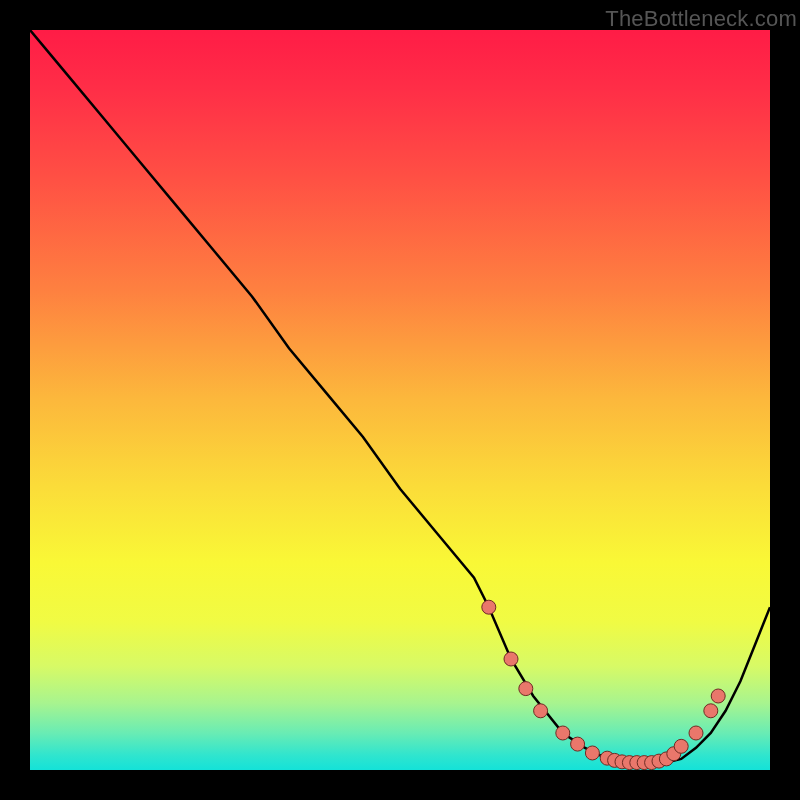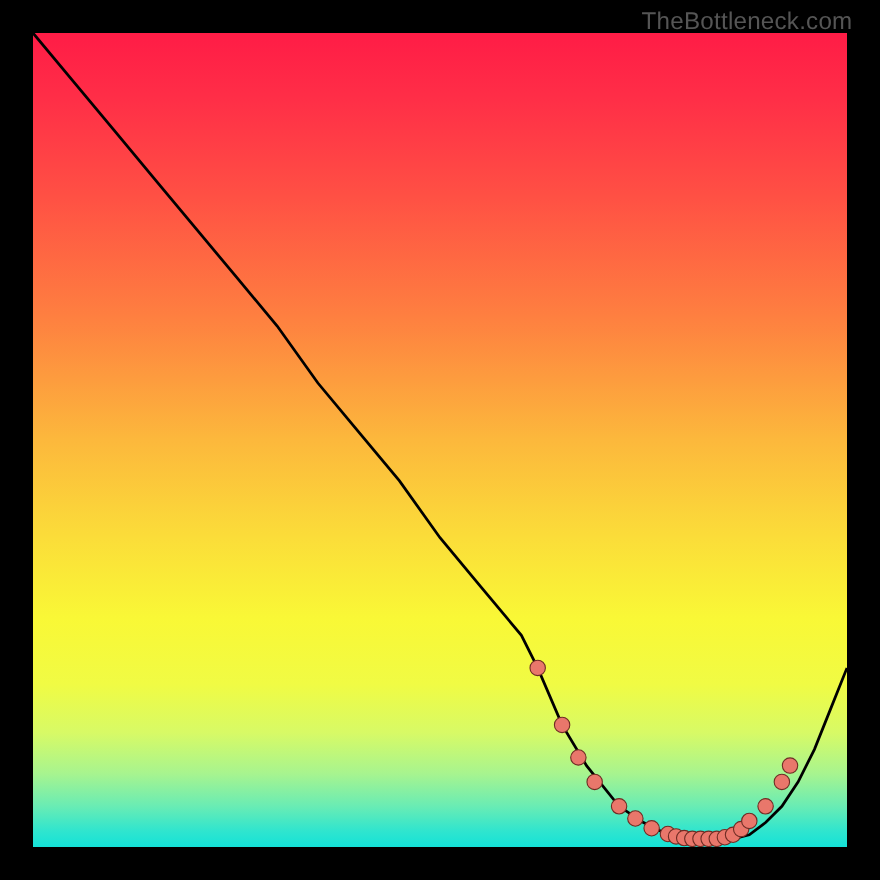--- a/index.html
+++ b/index.html
@@ -6,21 +6,21 @@
   html, body { width: 800px; height: 800px; background: #000; overflow: hidden; }
   .frame {
     position: relative;
     width: 800px;
     height: 800px;
     background: #000;
   }
   .attribution {
     position: absolute;
     top: 6px;
-    right: 25px;
+    right: 3px;
     font-family: Arial, Helvetica, sans-serif;
     font-size: 22px;
     color: #555555;
     letter-spacing: 0.2px;
   }
   .plot-area {
     position: absolute;
     left: 30px;
     top: 30px;
     width: 740px;

